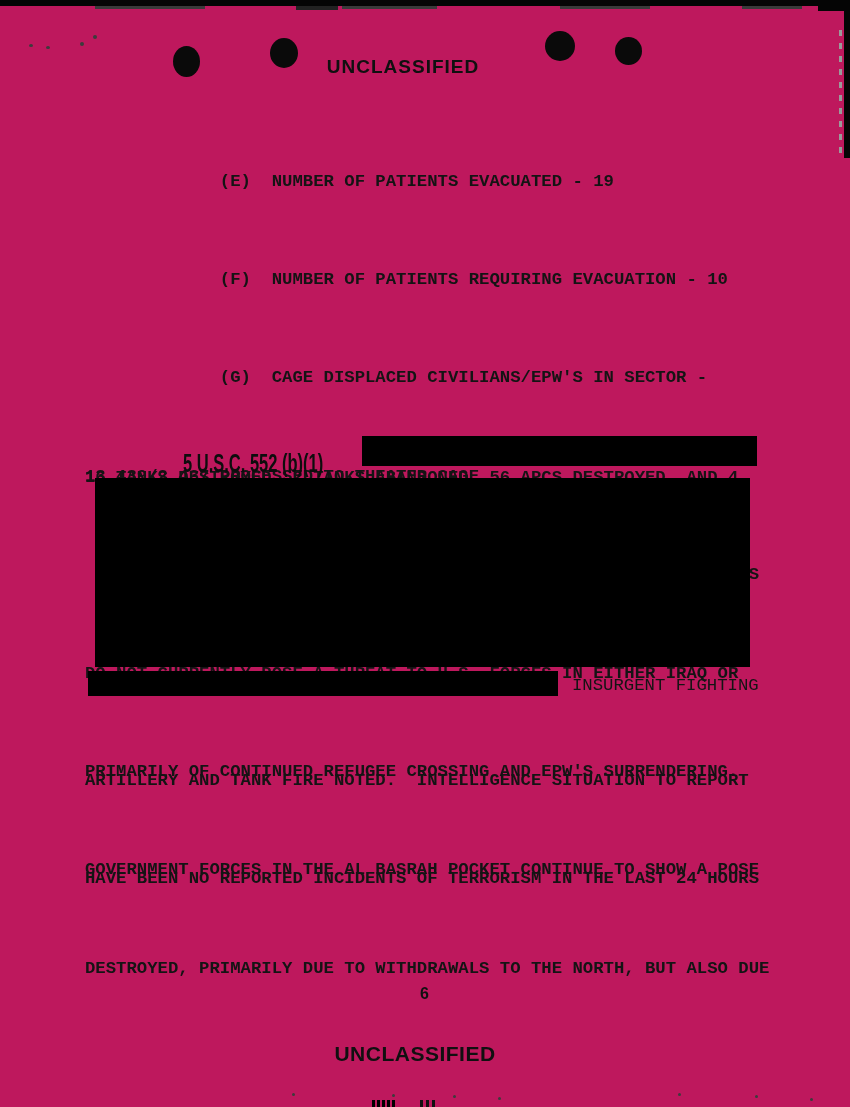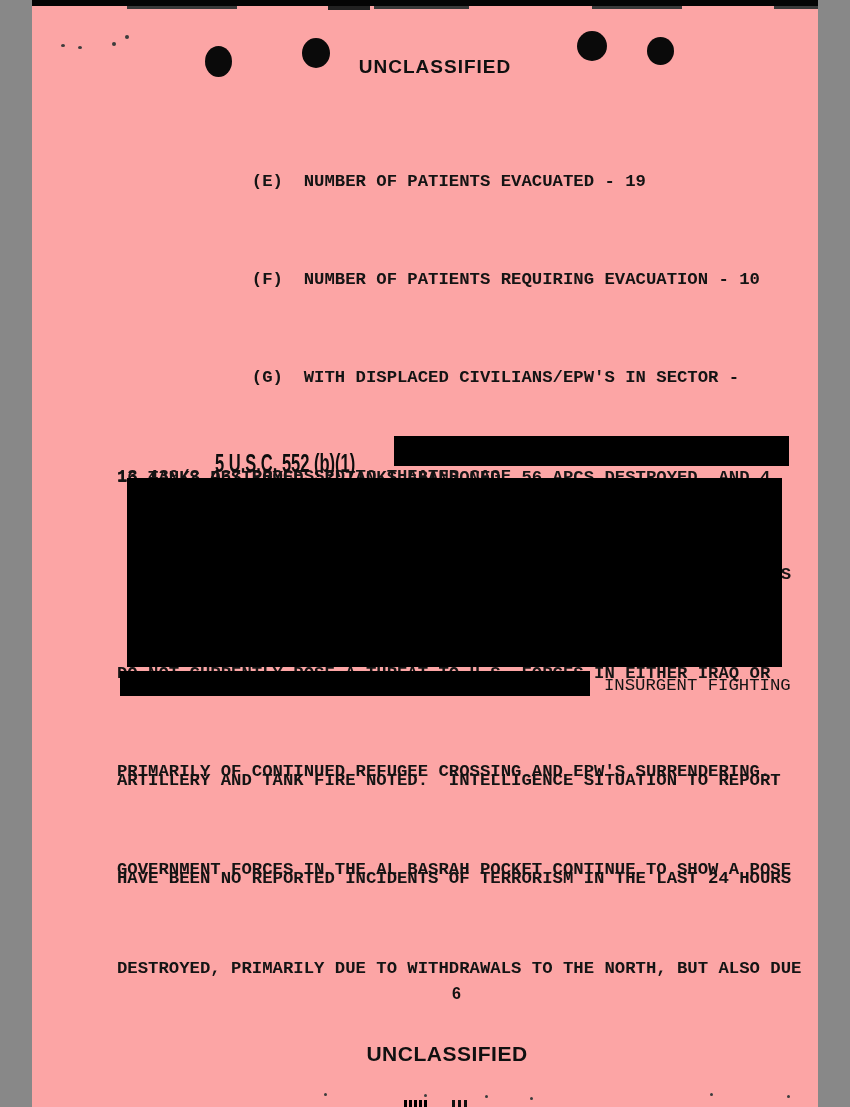--- a/index.html
+++ b/index.html
@@ -1,18 +1,18 @@
 <!DOCTYPE html>
 <html><head>
 <meta charset="utf-8">
 <style>
   html,body{margin:0;padding:0;background:#888;}
   .page{
-    position:relative;width:786px;height:1107px;margin:0 auto;
-    background:#fca5a5;overflow:hidden;
+    position:relative;width:850px;height:1107px;margin:0 auto;
+    background:#be185d;overflow:hidden;
     font-family:"Liberation Mono","DejaVu Sans Mono",monospace;
     color:#141414;
   }
   .abs{position:absolute;}
   
   .top-bar{left:0;top:0;width:850px;height:6px;background:#050505;}
   .top-bar-right{left:818px;top:0;width:32px;height:11px;background:#050505;}
   .top-dash{height:3px;background:#3a3a3a;}
   .right-bar{left:844px;top:4px;width:6px;height:154px;background:#050505;}
   .right-bar-shadow{left:839px;top:30px;width:3px;height:125px;
@@ -83,21 +83,21 @@
   <div class="abs punch-dot" style="left:173px;top:46px;width:27px;height:31px;"></div>
   <div class="abs punch-dot" style="left:270px;top:38px;width:28px;height:30px;"></div>
   <div class="abs punch-dot" style="left:545px;top:31px;width:30px;height:30px;"></div>
   <div class="abs punch-dot" style="left:615px;top:37px;width:27px;height:28px;"></div>
 
   <div class="abs classification hdr">UNCLASSIFIED</div>
 
   <div class="abs body-seg seg1">
     <div>             (E)  NUMBER OF PATIENTS EVACUATED - 19</div>
     <div>             (F)  NUMBER OF PATIENTS REQUIRING EVACUATION - 10</div>
-    <div>             (G)  WITH DISPLACED CIVILIANS/EPW'S IN SECTOR -</div>
+    <div>             (G)  CAGE DISPLACED CIVILIANS/EPW'S IN SECTOR -</div>
     <div>13,439/2,437 PROCESSED TO THEATER CAGE.</div>
     <div><span>     C.  </span><span class="struck">(S)</span><span> IRAQI MILITARY SITUATION:  IRAQI CONVENTIONAL FORCES</span></div>
     <div>DO NOT CURRENTLY POSE A THREAT TO U.S. FORCES IN EITHER IRAQ OR</div>
     <div>PRIMARILY OF CONTINUED REFUGEE CROSSING AND EPW'S SURRENDERING.</div>
     <div>GOVERNMENT FORCES IN THE AL BASRAH POCKET CONTINUE TO SHOW A POSE</div>
     <div>DESTROYED, PRIMARILY DUE TO WITHDRAWALS TO THE NORTH, BUT ALSO DUE</div>
     
   </div>
 
   <div class="abs redaction bar-inline"></div>

